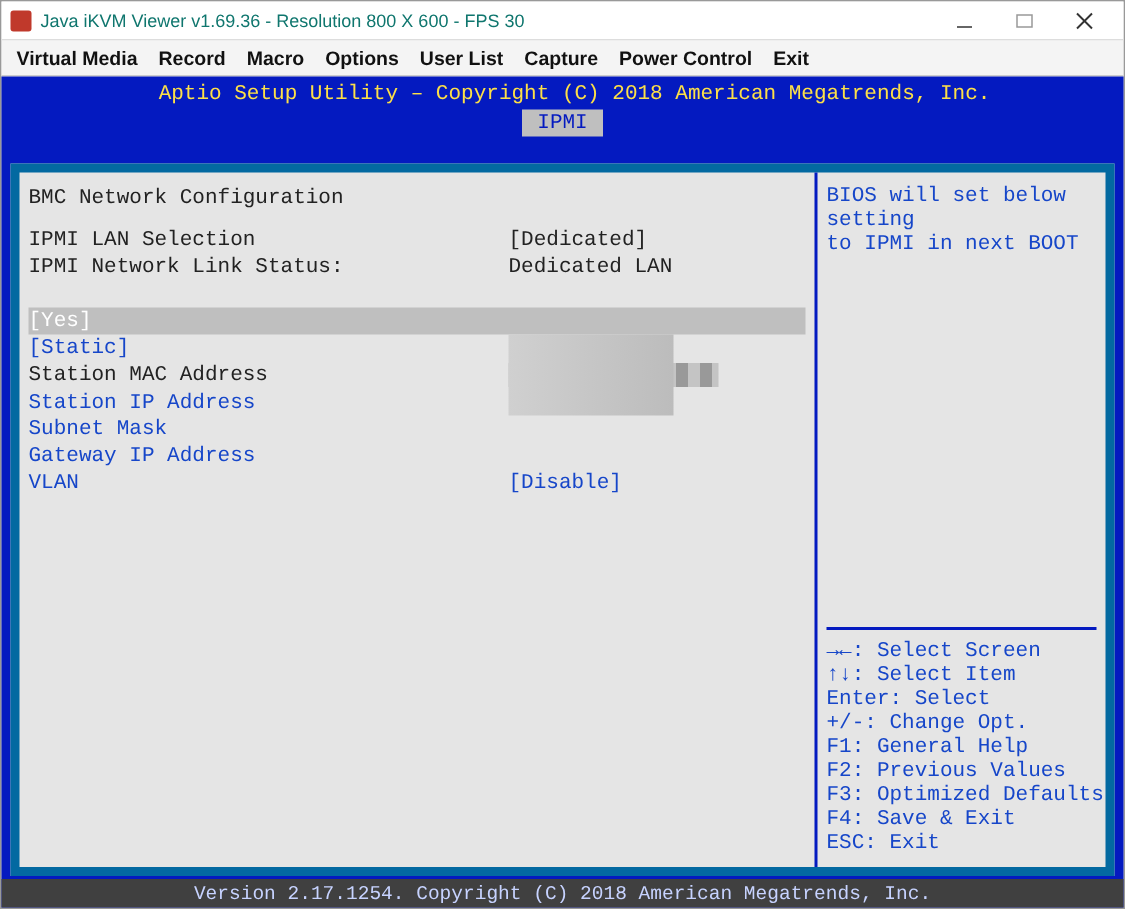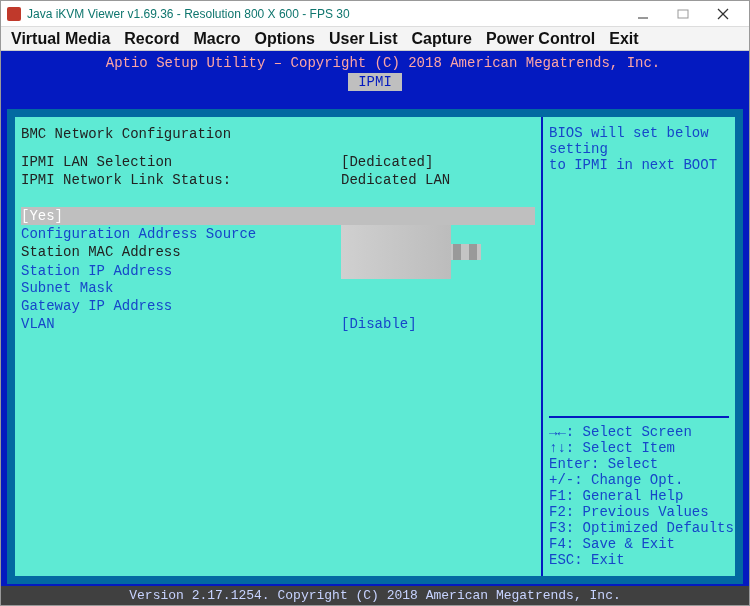--- a/index.html
+++ b/index.html
@@ -3,27 +3,27 @@
 <meta charset="utf-8">
 <style>
   *{box-sizing:border-box;margin:0;padding:0}
   body{font-family:Arial,Helvetica,sans-serif;font-size:12px;background:#e9e9e9;width:750px;height:606px;overflow:hidden}
   .win{width:750px;height:606px;display:flex;flex-direction:column;border:1px solid #999}
   .titlebar{height:26px;background:#fff;display:flex;align-items:center;padding:0 6px;color:#0f766e;border-bottom:1px solid #ddd}
   .titlebar .ico{width:14px;height:14px;background:#c0392b;display:inline-block;margin-right:6px;border-radius:2px}
   .titlebar .gap{flex:1}
   .wbtn{width:40px;height:26px;display:flex;align-items:center;justify-content:center;color:#333}
   .wbtn svg{width:12px;height:12px}
-  .menubar{height:24px;background:#f4f4f4;display:flex;align-items:center;gap:14px;padding:0 10px;color:#111;border-bottom:1px solid #ccc;font-weight:bold;font-size:16px}
+  .menubar{height:24px;background:#f4f4f4;display:flex;align-items:center;gap:14px;padding:0 10px;color:#111;border-bottom:1px solid #ccc;font-weight:bold;font-size:13px}
   .menubar span{font-weight:bold}
   .bios{flex:1;background:#041ac0;display:flex;flex-direction:column;font-family:"Courier New",monospace;font-size:14px}
-  .bioshead{color:#fca5a5;text-align:center;padding:4px 0 0 16px}
+  .bioshead{color:#fde047;text-align:center;padding:4px 0 0 16px}
   .tabrow{text-align:center;margin-top:2px;margin-bottom:16px}
   .tab{display:inline-block;background:#bfbfbf;color:#041ac0;padding:1px 10px;font-family:"Courier New",monospace}
-  .panelwrap{flex:1;background:#5eead4;margin:2px 6px 2px 6px;display:flex;border:8px solid #0369a1}
+  .panelwrap{flex:1;background:#e5e5e5;margin:2px 6px 2px 6px;display:flex;border:6px solid #0369a1}
   .leftpane{flex:1;border-right:2px solid #041ac0;padding:8px 6px;color:#222;position:relative}
   .rightpane{width:192px;padding:8px 6px;color:#1646c9;display:flex;flex-direction:column}
   .rightpane .help{flex:0 0 auto}
   .rightpane .keys{margin-top:auto;border-top:2px solid #041ac0;padding-top:6px}
   .row{display:flex;height:18px;align-items:center}
   .lbl{width:320px;white-space:pre}
   .val{white-space:pre}
   .grey{color:#222}
   .blue{color:#1646c9}
   .sel{background:#bfbfbf;color:#fff}
@@ -88,21 +88,20 @@
         </div>
         <div class="row grey">
           <span class="lbl">IPMI Network Link Status:</span>
           <span class="val">Dedicated LAN</span>
         </div>
         <div class="row"></div>
         <div class="row sel">
           <span class="val">[Yes]</span>
         </div>
         <div class="row blue">
-          <span class="lbl">Configuration Address Source</span>
           <span class="val">[Static]</span>
         </div>
         <div class="row grey">
           <span class="lbl">Station MAC Address</span>
           <span class="pix"></span>
         </div>
         <div class="row blue" style="align-items:flex-end">
           <span class="lbl">Station IP Address</span>
           <span class="pix2" style="position:absolute;left:326px;height:54px"></span>
         </div>

